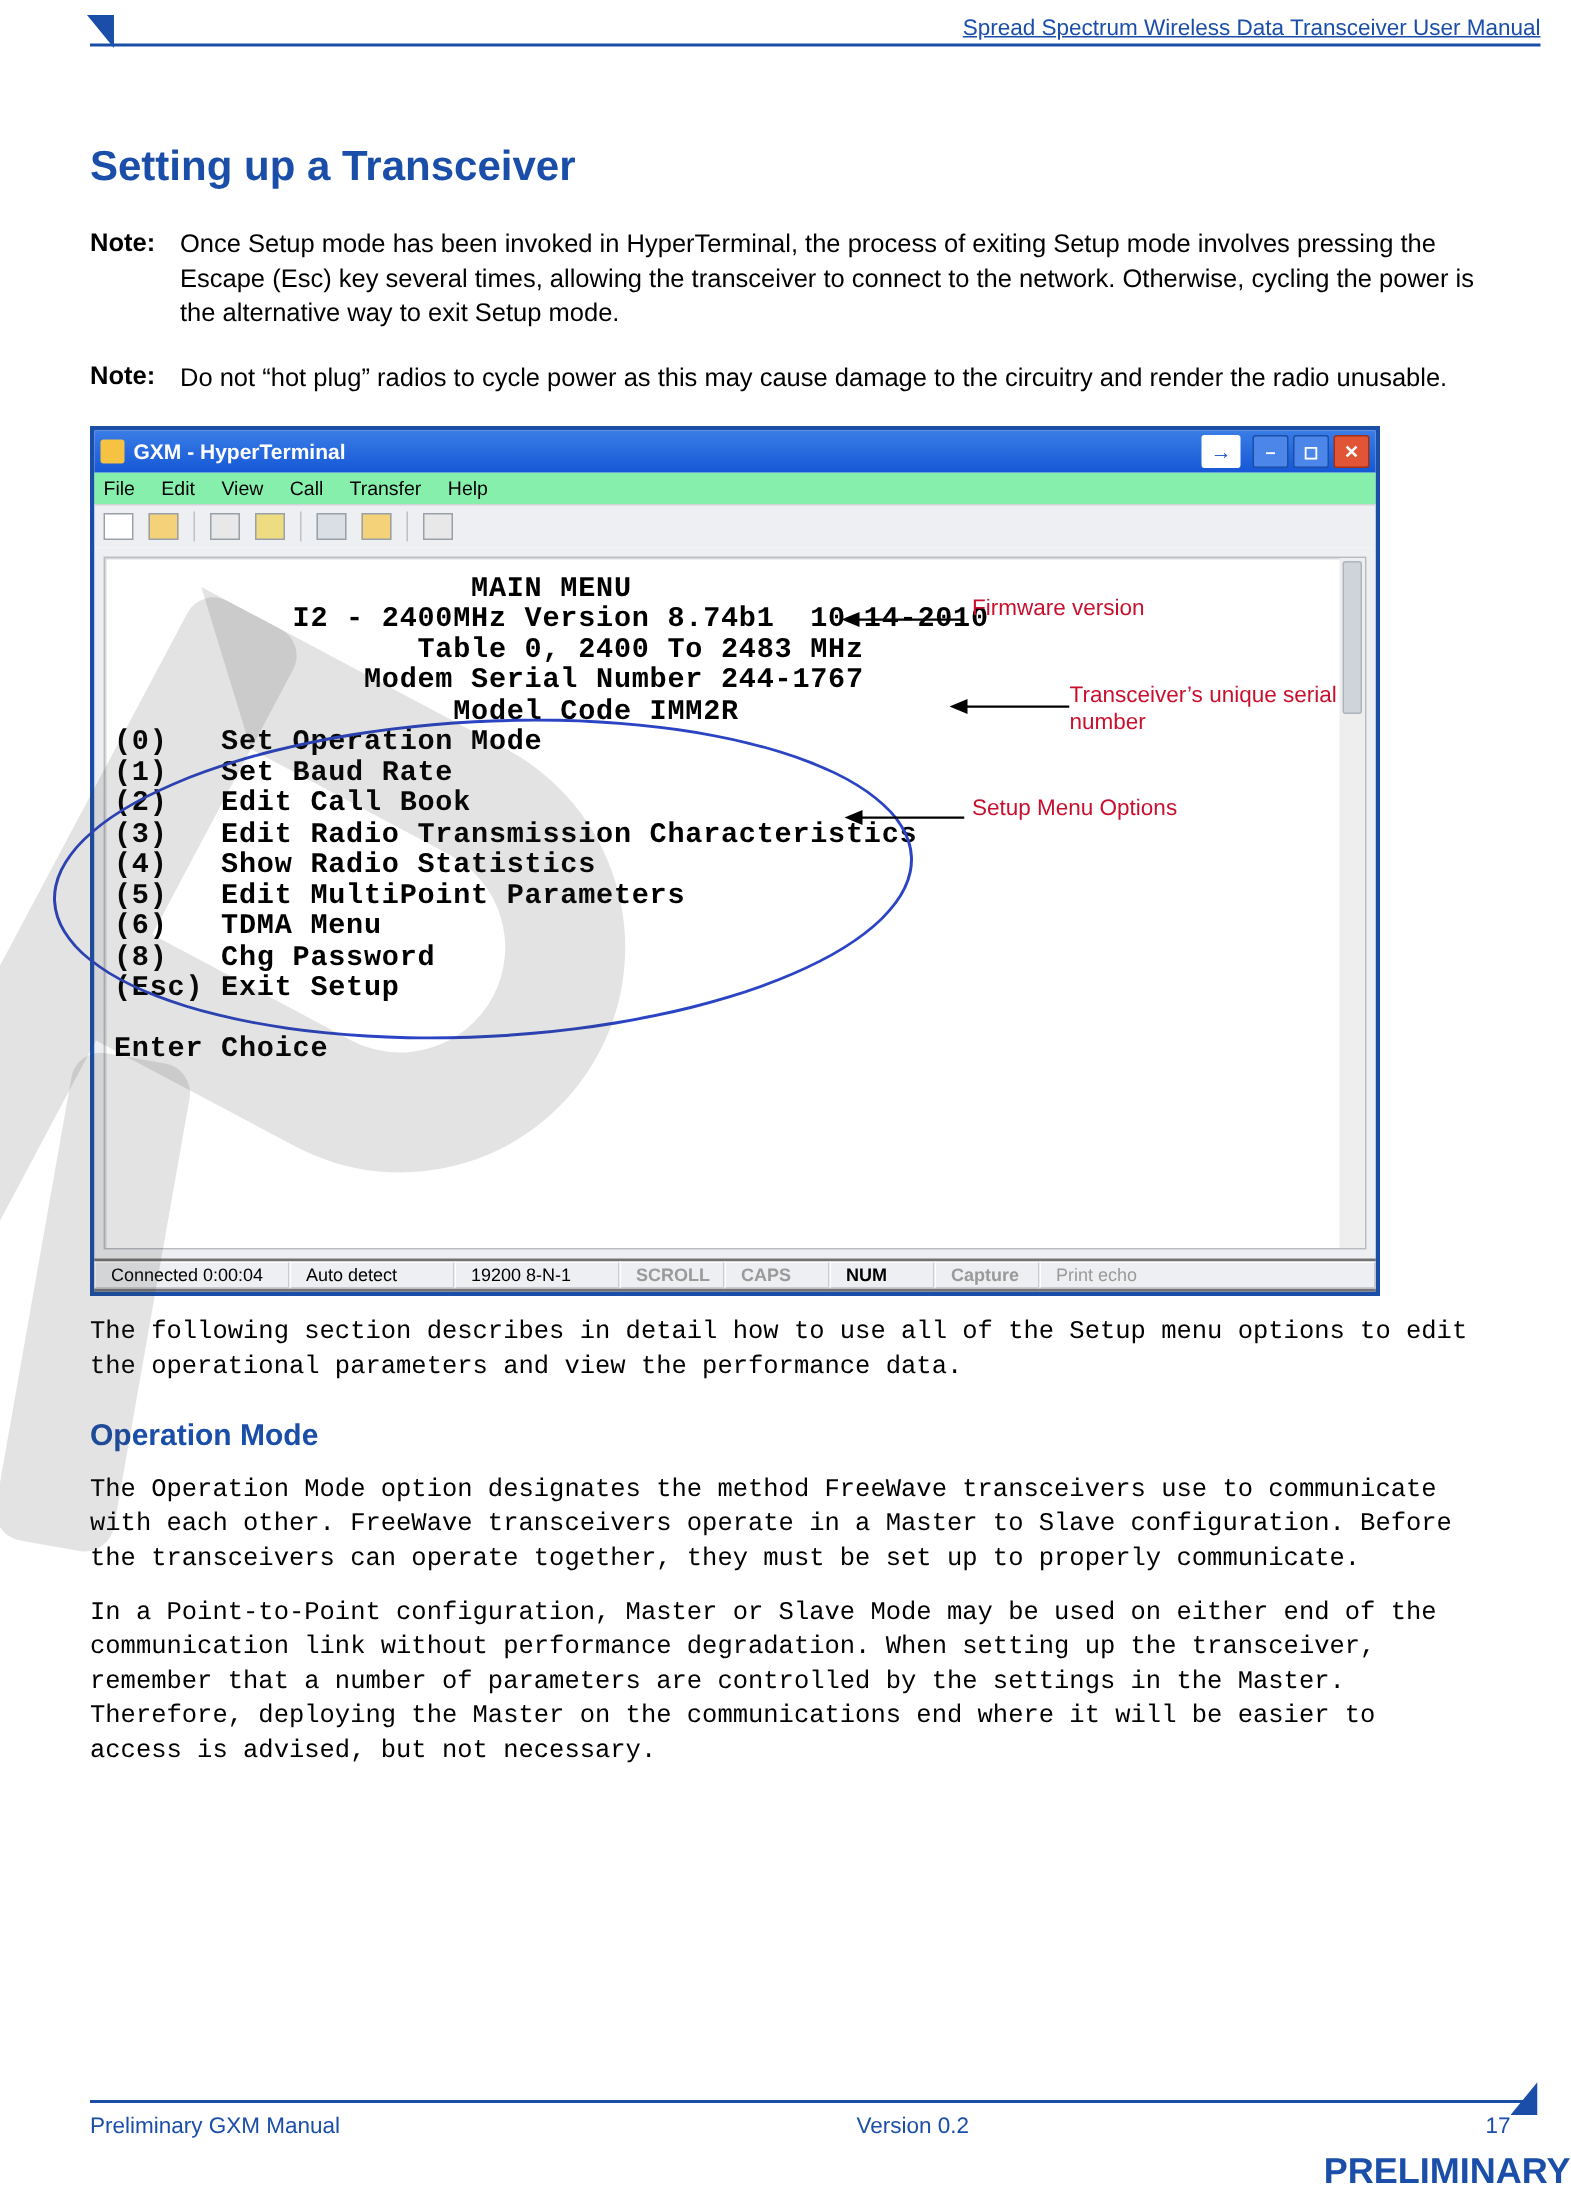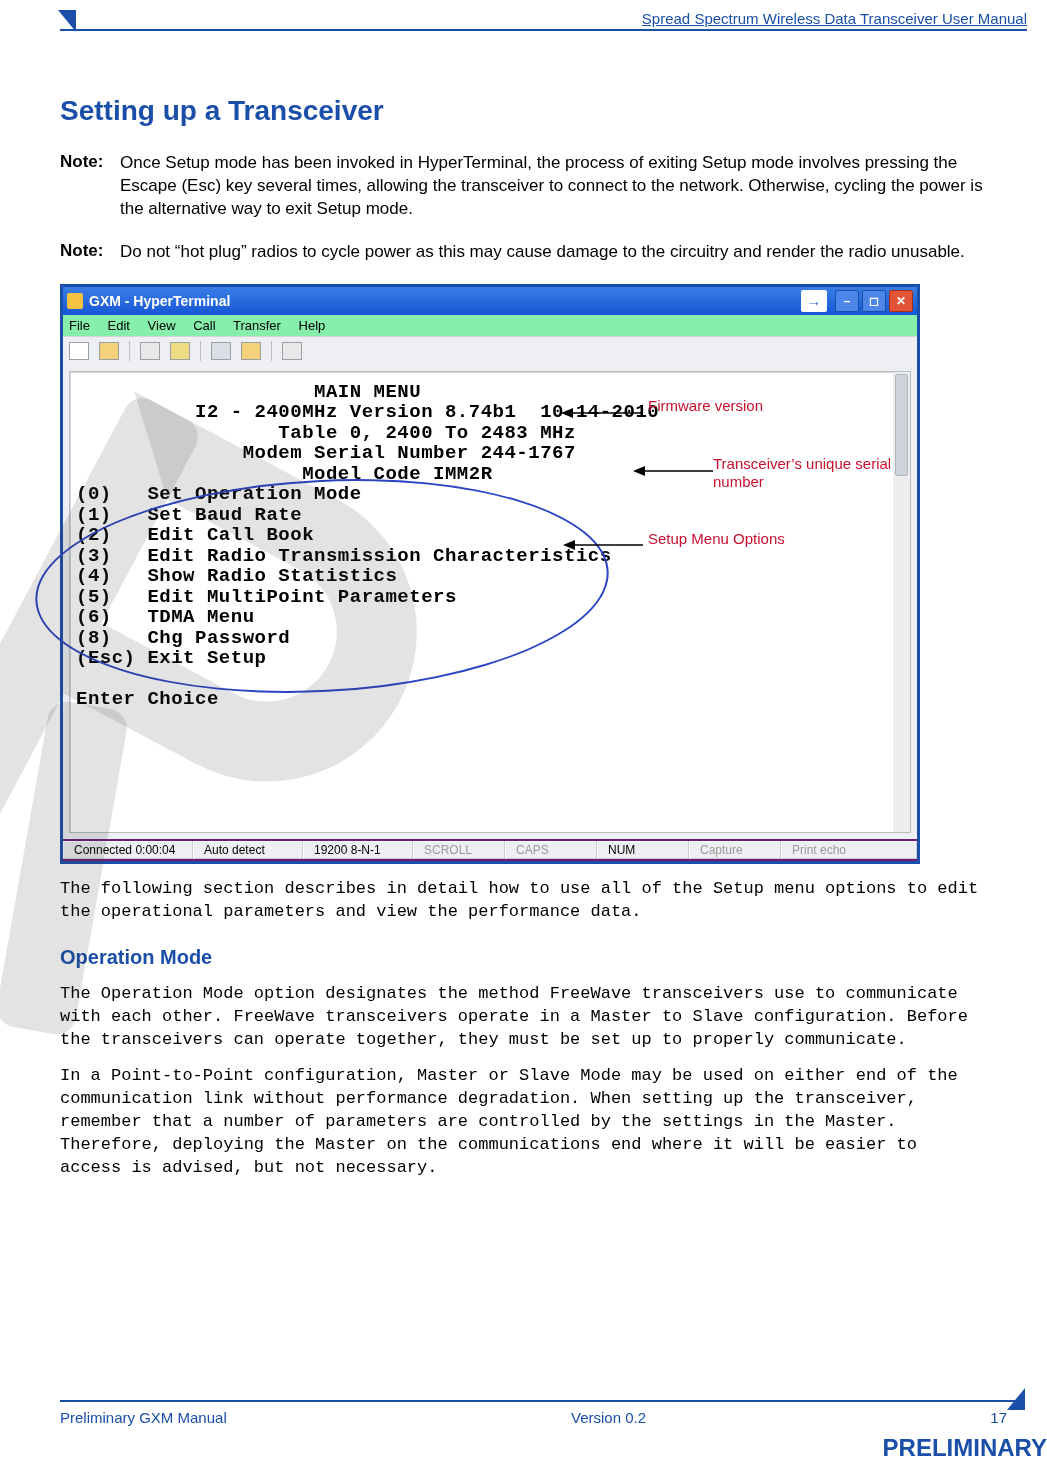--- a/index.html
+++ b/index.html
@@ -98,31 +98,31 @@
   .term-text {
     font-family: 'Courier New', monospace;
     font-size: 19px;
     line-height: 1.08;
     white-space: pre;
     padding: 10px 6px;
     letter-spacing: 0.5px;
     font-weight: bold;
   }
   .statusbar {
-    display:flex; font-size:12px; background:#701a75; height:22px; align-items:center;
+    display:flex; font-size:12px; background:#737373; height:22px; align-items:center;
     font-family: Tahoma, Arial, sans-serif;
   }
   .statusbar .cell {
     border:1px solid #c9cdd3; border-top-color:#fff; border-left-color:#fff;
     padding:2px 10px; height:18px; box-sizing:border-box; display:flex; align-items:center;
     background:#eeeff2;
   }
   .statusbar .cell.dis { color:#9a9a9a; }
   .statusbar .cell.w1{width:130px;} .statusbar .cell.w2{width:110px;} .statusbar .cell.w3{width:110px;}
-  .statusbar .cell.sm{width:92px;}
+  .statusbar .cell.sm{width:70px;font-weight:bold;}
   .statusbar .cell.num{color:#000;}
   
   .annot { position:absolute; font-size:15px; color:#c8102e; font-family:Arial; }
   .arrow { position:absolute; }
   .ellipse { position:absolute; border:2px solid #2a44c4; border-radius:50%; pointer-events:none;}
   
   .bottom-border {
     position:absolute; bottom:70px; left:60px; right:30px; height:2px; background:#1a4ea8;
   }
   .footer-row {

